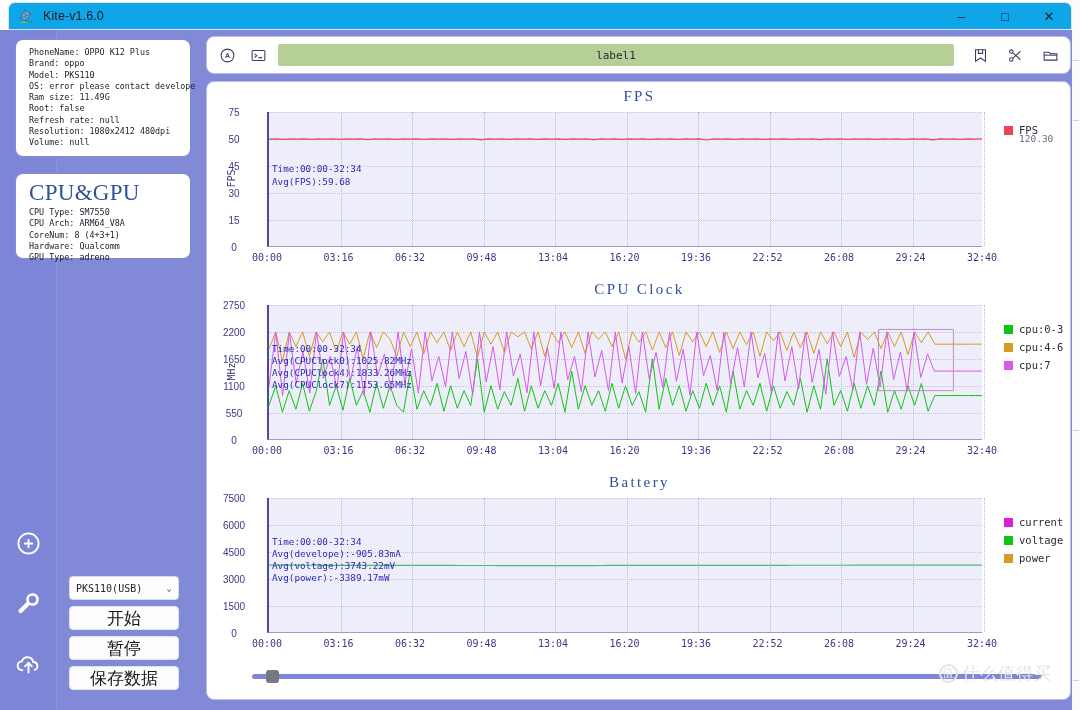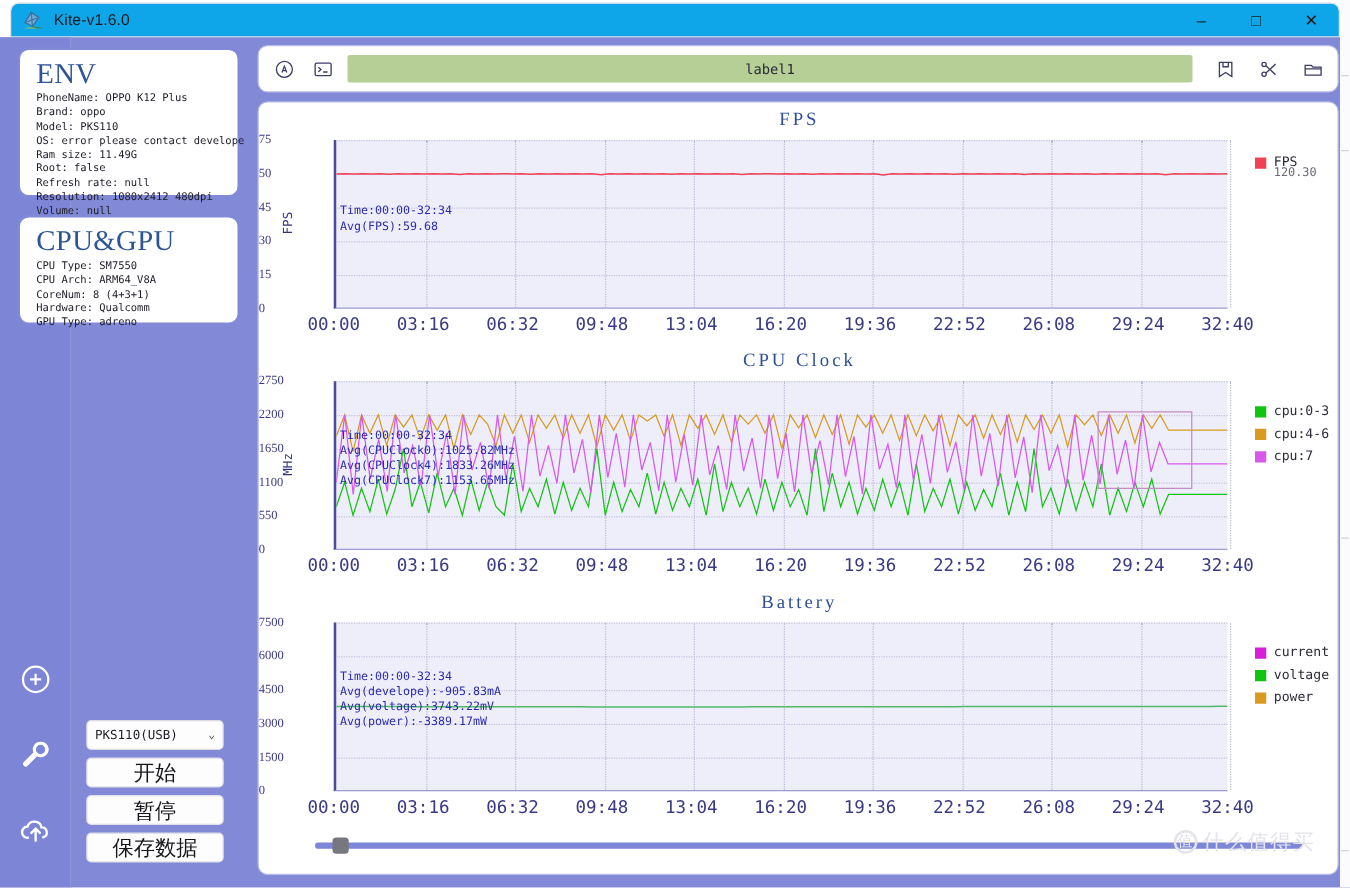--- a/index.html
+++ b/index.html
@@ -163,29 +163,29 @@
   .axis-label {
     position: absolute;
     font-family: "DejaVu Sans Mono", monospace;
     font-size: 10px; color: #33337a;
     transform: rotate(-90deg);
     transform-origin: center;
     white-space: nowrap;
   }
   .ytick {
     position: absolute; right: 0;
-    font-family: Liberation Serif, serif;
+    font-family: Liberation Sans, sans-serif;
     font-size: 10px; color: #3a3a84;
-    text-align: left; white-space: nowrap;
+    text-align: center; white-space: nowrap;
     transform: translateY(-50%);
   }
   .xtick {
     position: absolute;
     font-family: "DejaVu Sans Mono", monospace;
-    font-size: 14px; color: #3a3a84;
+    font-size: 10px; color: #3a3a84;
     white-space: nowrap;
     transform: translateX(-50%);
   }
   .gridline-v {
     position: absolute; top: 0; bottom: 0; width: 1px;
     border-left: 1px dotted #b9b9d8;
   }
   .gridline-h {
     position: absolute; left: 0; right: 0; height: 1px;
     border-top: 1px dotted #c2c2dc;
@@ -289,21 +289,20 @@
         </div>
         <div class="rail-icon rail-cloud">
           <svg viewBox="0 0 24 24" fill="none" stroke="currentColor" stroke-width="1.7" stroke-linecap="round">
             <path d="M6.5 18a4 4 0 0 1-.3-8 5.2 5.2 0 0 1 10 .6 3.6 3.6 0 0 1 1.3 7"></path>
             <path d="M12 20v-8M9 14.5l3-3 3 3"></path>
           </svg>
         </div>
       </div>
 
       <div class="card card-env">
-        <div class="card-title">ENV</div>
         <div class="card-list">
           <div class="card-line">PhoneName: OPPO K12 Plus</div>
           <div class="card-line">Brand: oppo</div>
           <div class="card-line">Model: PKS110</div>
           <div class="card-line">OS: error please contact develope</div>
           <div class="card-line">Ram size: 11.49G</div>
           <div class="card-line">Root: false</div>
           <div class="card-line">Refresh rate: null</div>
           <div class="card-line">Resolution: 1080x2412 480dpi</div>
           <div class="card-line">Volume: null</div>

